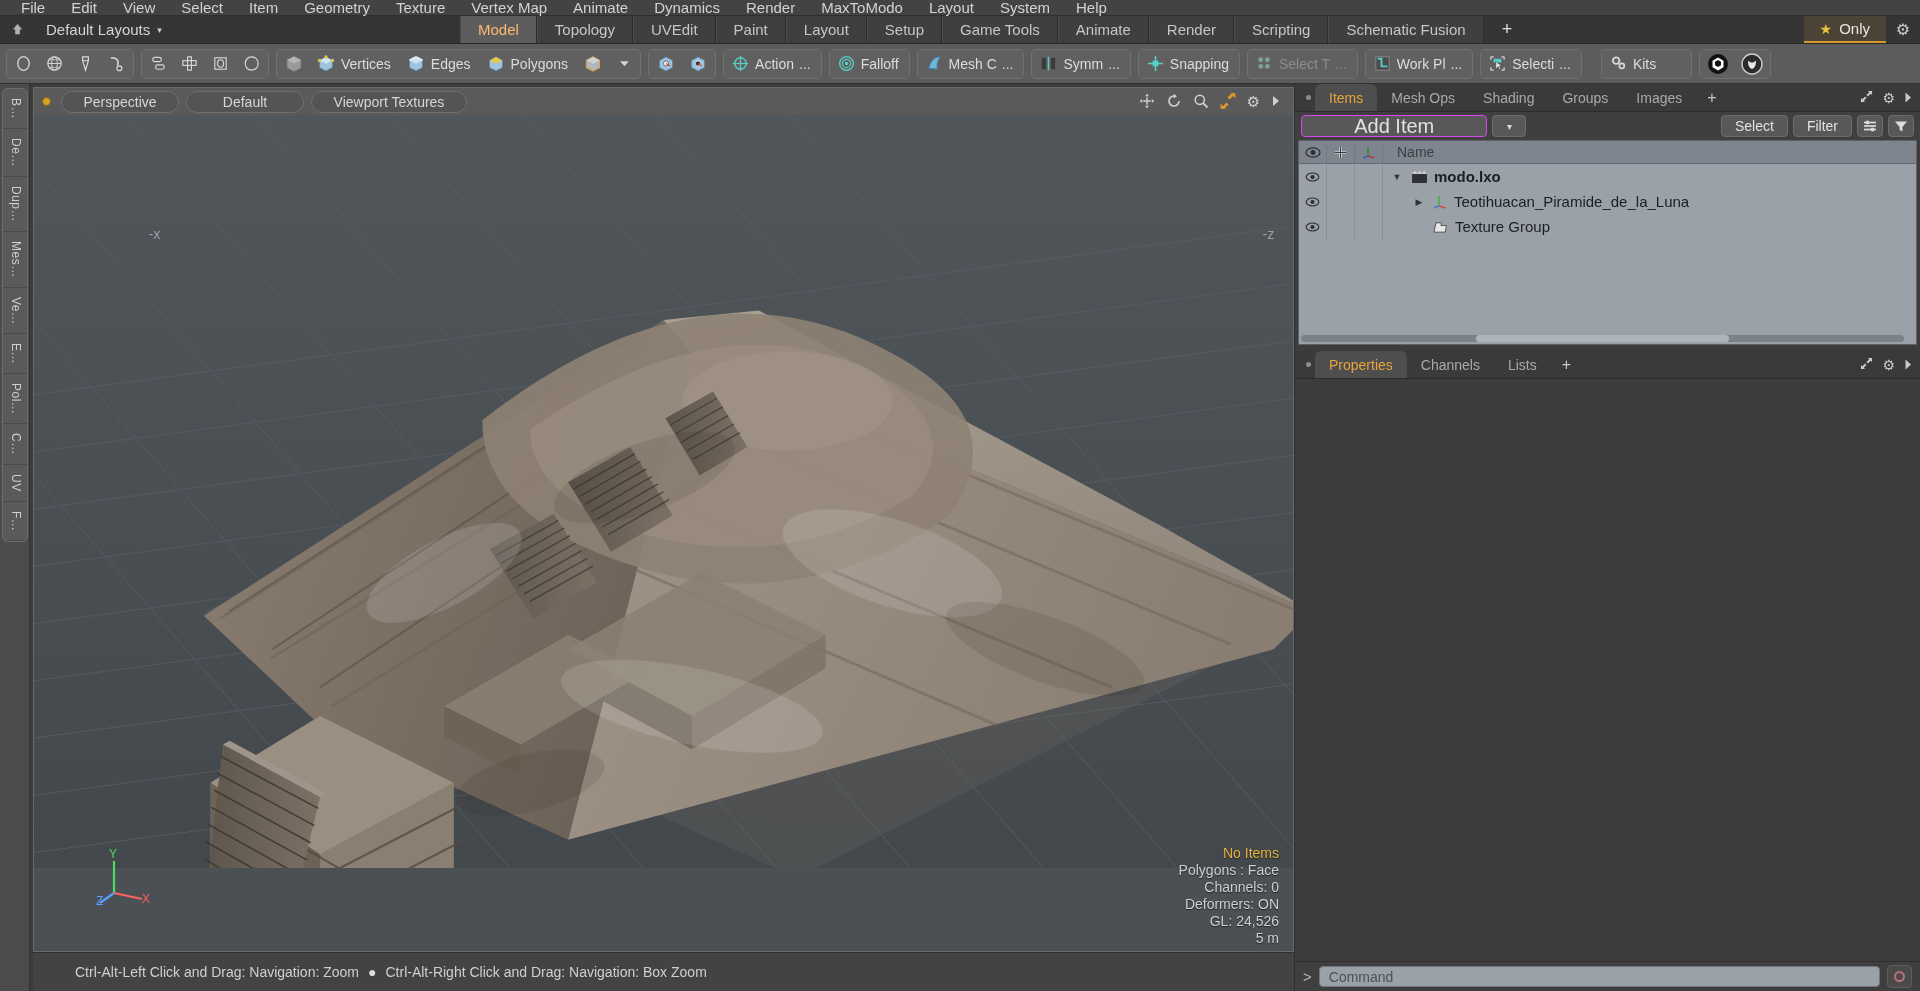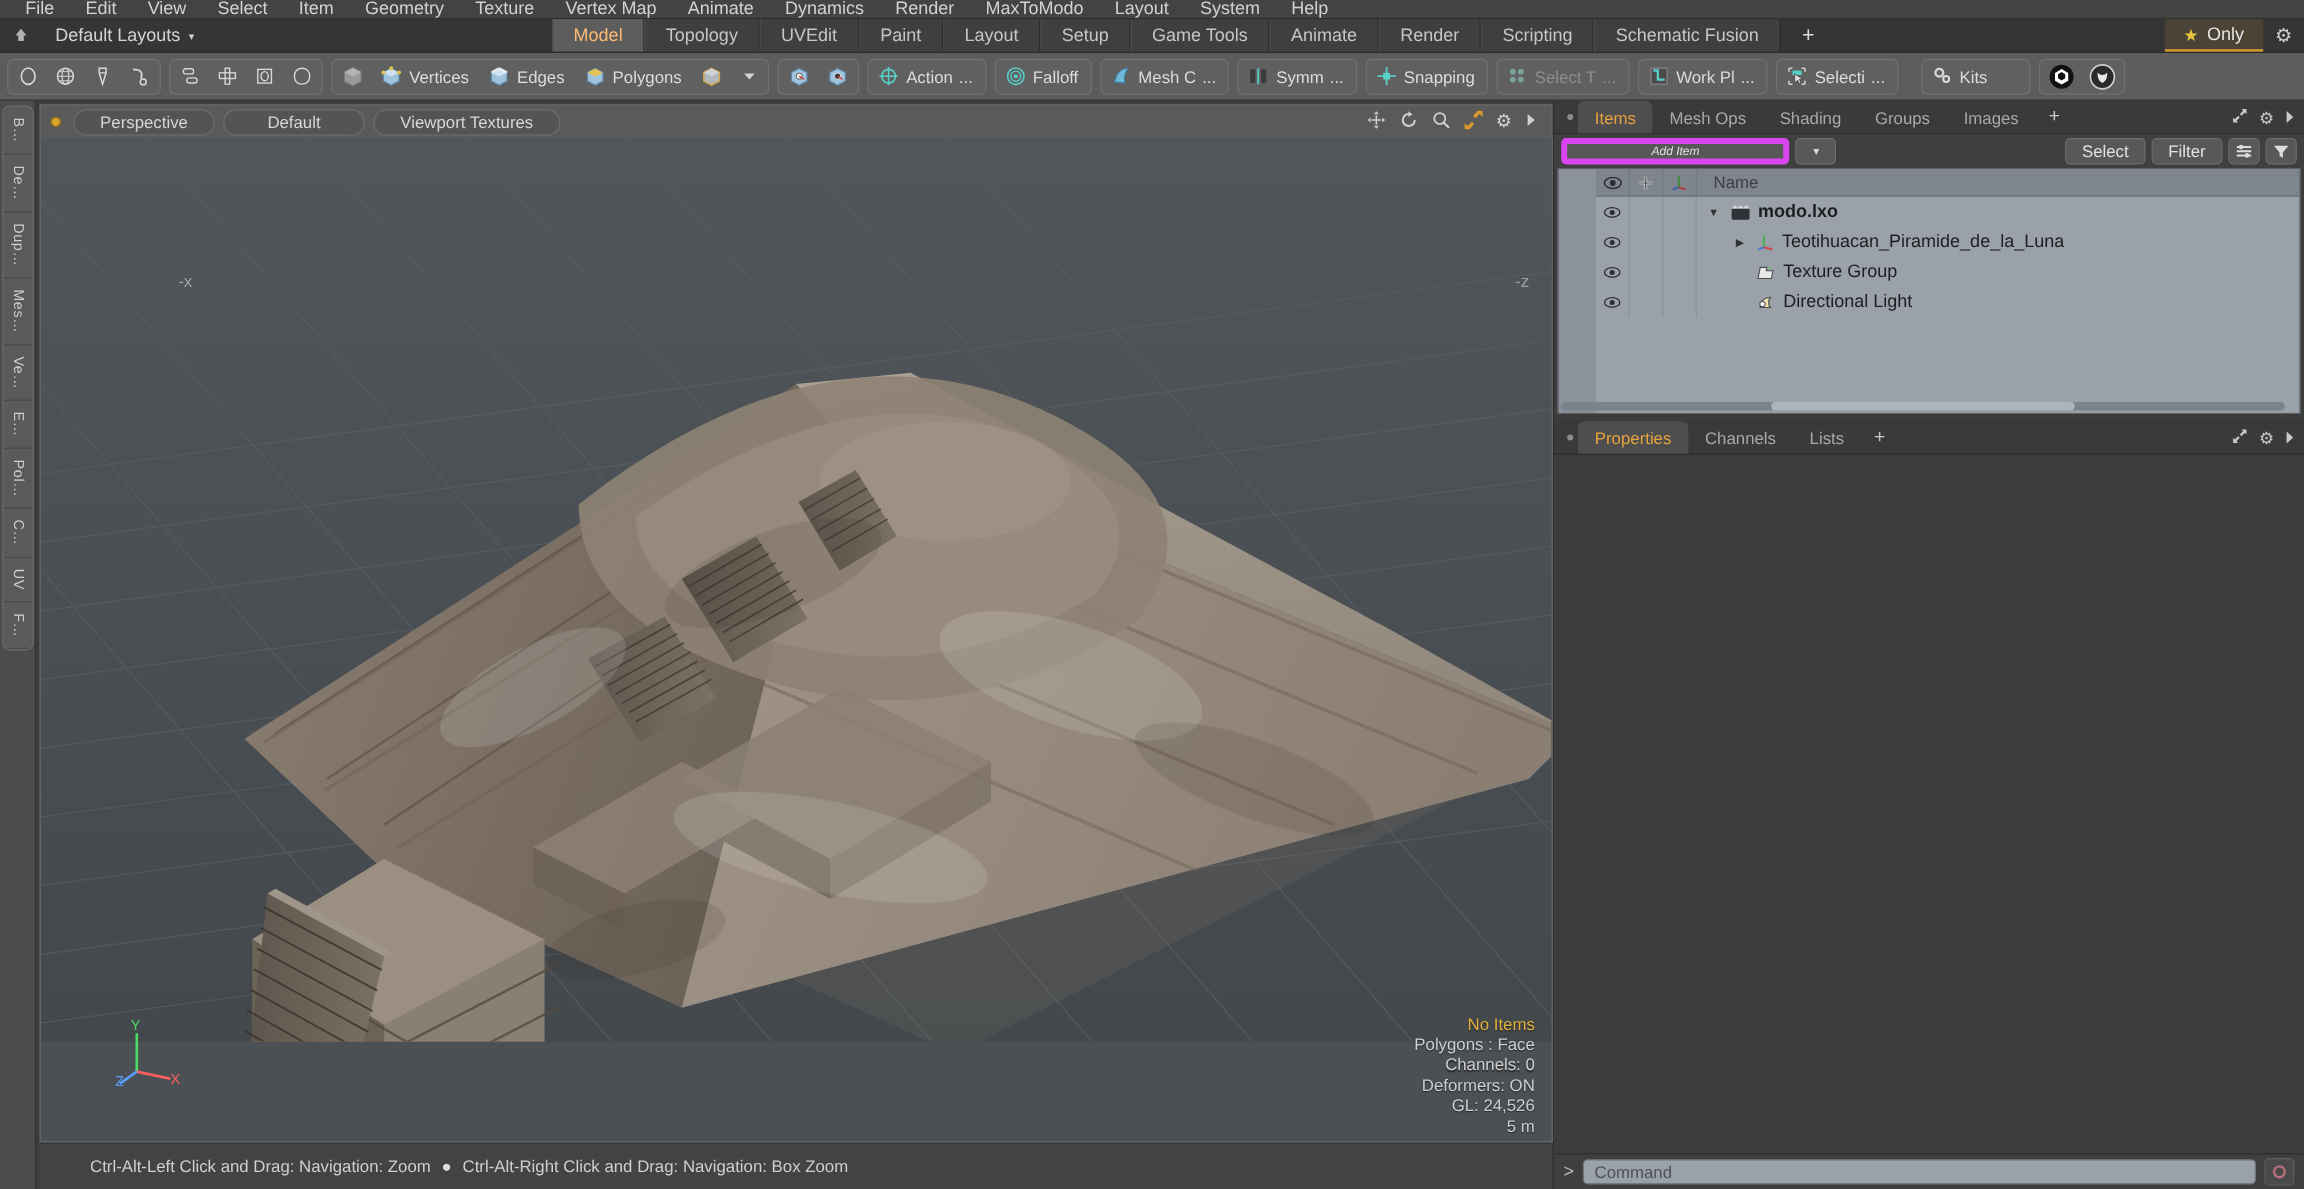--- a/index.html
+++ b/index.html
@@ -129,41 +129,40 @@
   }
   .ptab.active{ background:#4e4e4e; color:#e8a33d; }
   .ptab.plus{ color:#c8c8c8; font-size:16px; padding:0 11px;}
   .ptab-right{ margin-left:auto; display:flex; align-items:center; gap:9px; padding-right:8px; color:#cacaca; font-size:14px;}
 
   .itemsbar{
     height:28px; background:#3f3f3f; display:flex; align-items:center; gap:5px;
     padding:2px 6px; flex:none;
   }
   .add-item{
-    flex:1; height:22px; background:#585858; border:5px solid #d946ef; border-radius:4px;
-    display:flex; align-items:center; justify-content:center; color:#e2e2e2; font-size:10px;
+    flex:1; height:22px; background:#585858; border:1px solid #d946ef; border-radius:4px;
+    display:flex; align-items:center; justify-content:center; color:#e2e2e2; font-size:20px;
     position:relative;
-    font-style:italic;
   }
   .add-caret{
     width:34px; height:22px; background:#585858; border:1px solid #6c6c6c; border-radius:4px;
     display:flex; align-items:center; justify-content:center; color:#d6d6d6; font-size:10px;
   }
   .mini-btn{
     height:22px; padding:0 13px; background:#585858; border:1px solid #6c6c6c; border-radius:4px;
     display:flex; align-items:center; color:#e2e2e2; font-size:14px;
   }
   .mini-sq{
     width:26px; height:22px; background:#585858; border:1px solid #6c6c6c; border-radius:4px;
     display:flex; align-items:center; justify-content:center; color:#d9d9d9;
   }
 
   .tree{
     flex:none; height:205px; background:#8b929b; margin:0 3px; display:flex; flex-direction:column;
-    border:1px solid #5e6268; position:relative;padding-left:31px;
+    border:1px solid #5e6268; position:relative;
   }
   .tree-head{
     height:23px; display:flex; align-items:center; background:#7e858e;
     border-bottom:1px solid #646a71; font-size:14px; color:#2a2d31;
   }
   .col-eye,.col-lock,.col-axis{ width:28px; display:flex; align-items:center; justify-content:center;
     border-right:1px solid #737a83; height:100%; }
   .col-name{ flex:1; padding-left:14px; color:#3b3f44; }
   .tree-rows{ flex:1; overflow:hidden; background:#9aa1a9; }
   .trow{ height:25px; display:flex; align-items:center; font-size:15px; color:#1c1f22; }
@@ -904,41 +903,20 @@
               <span class="ico">
                 <svg width="16" height="14" viewBox="0 0 17 15">
                     <path d="M1 13 L3 3 h6 l-.6 3 h6 L13 13 Z" fill="#e8e8e8" stroke="#4a4d51" stroke-width="1"></path>
                     <path d="M9 3 l4 0 -.6 3" fill="#7fbf7f"></path>
                   </svg>
               </span>
               <span>Texture Group</span>
             </div>
           </div>
 
-          <div class="trow">
-            <div class="col-eye">
-              <svg width="15" height="10" viewBox="0 0 16 11">
-                  <ellipse cx="8" cy="5.5" rx="7" ry="4.4" fill="none" stroke="#2b2e32" stroke-width="1.2"></ellipse>
-                  <circle cx="8" cy="5.5" r="2.3" fill="#2b2e32"></circle>
-                </svg>
-            </div>
-            <div class="col-lock"></div>
-            <div class="col-axis"></div>
-            <div class="tname">
-              <span class="tindent"></span>
-              <span class="twisty"></span>
-              <span class="ico">
-                <svg width="16" height="14" viewBox="0 0 17 15">
-                    <path d="M3 12 C3 6 7 3 12 3 C10 6 10 10 12 12 Z" fill="#f0e2a8" stroke="#4a4d51" stroke-width="1"></path>
-                    <circle cx="5" cy="9" r="2.4" fill="#fff" stroke="#4a4d51" stroke-width=".9"></circle>
-                  </svg>
-              </span>
-              <span>Directional Light</span>
-            </div>
-          </div>
 
         </div>
         <div class="tree-hscroll">
             <i></i>
           </div>
       </div>
 
       <div class="ptabbar" style="margin-top:6px;">
         <div class="pt-dot">
             <i></i>

